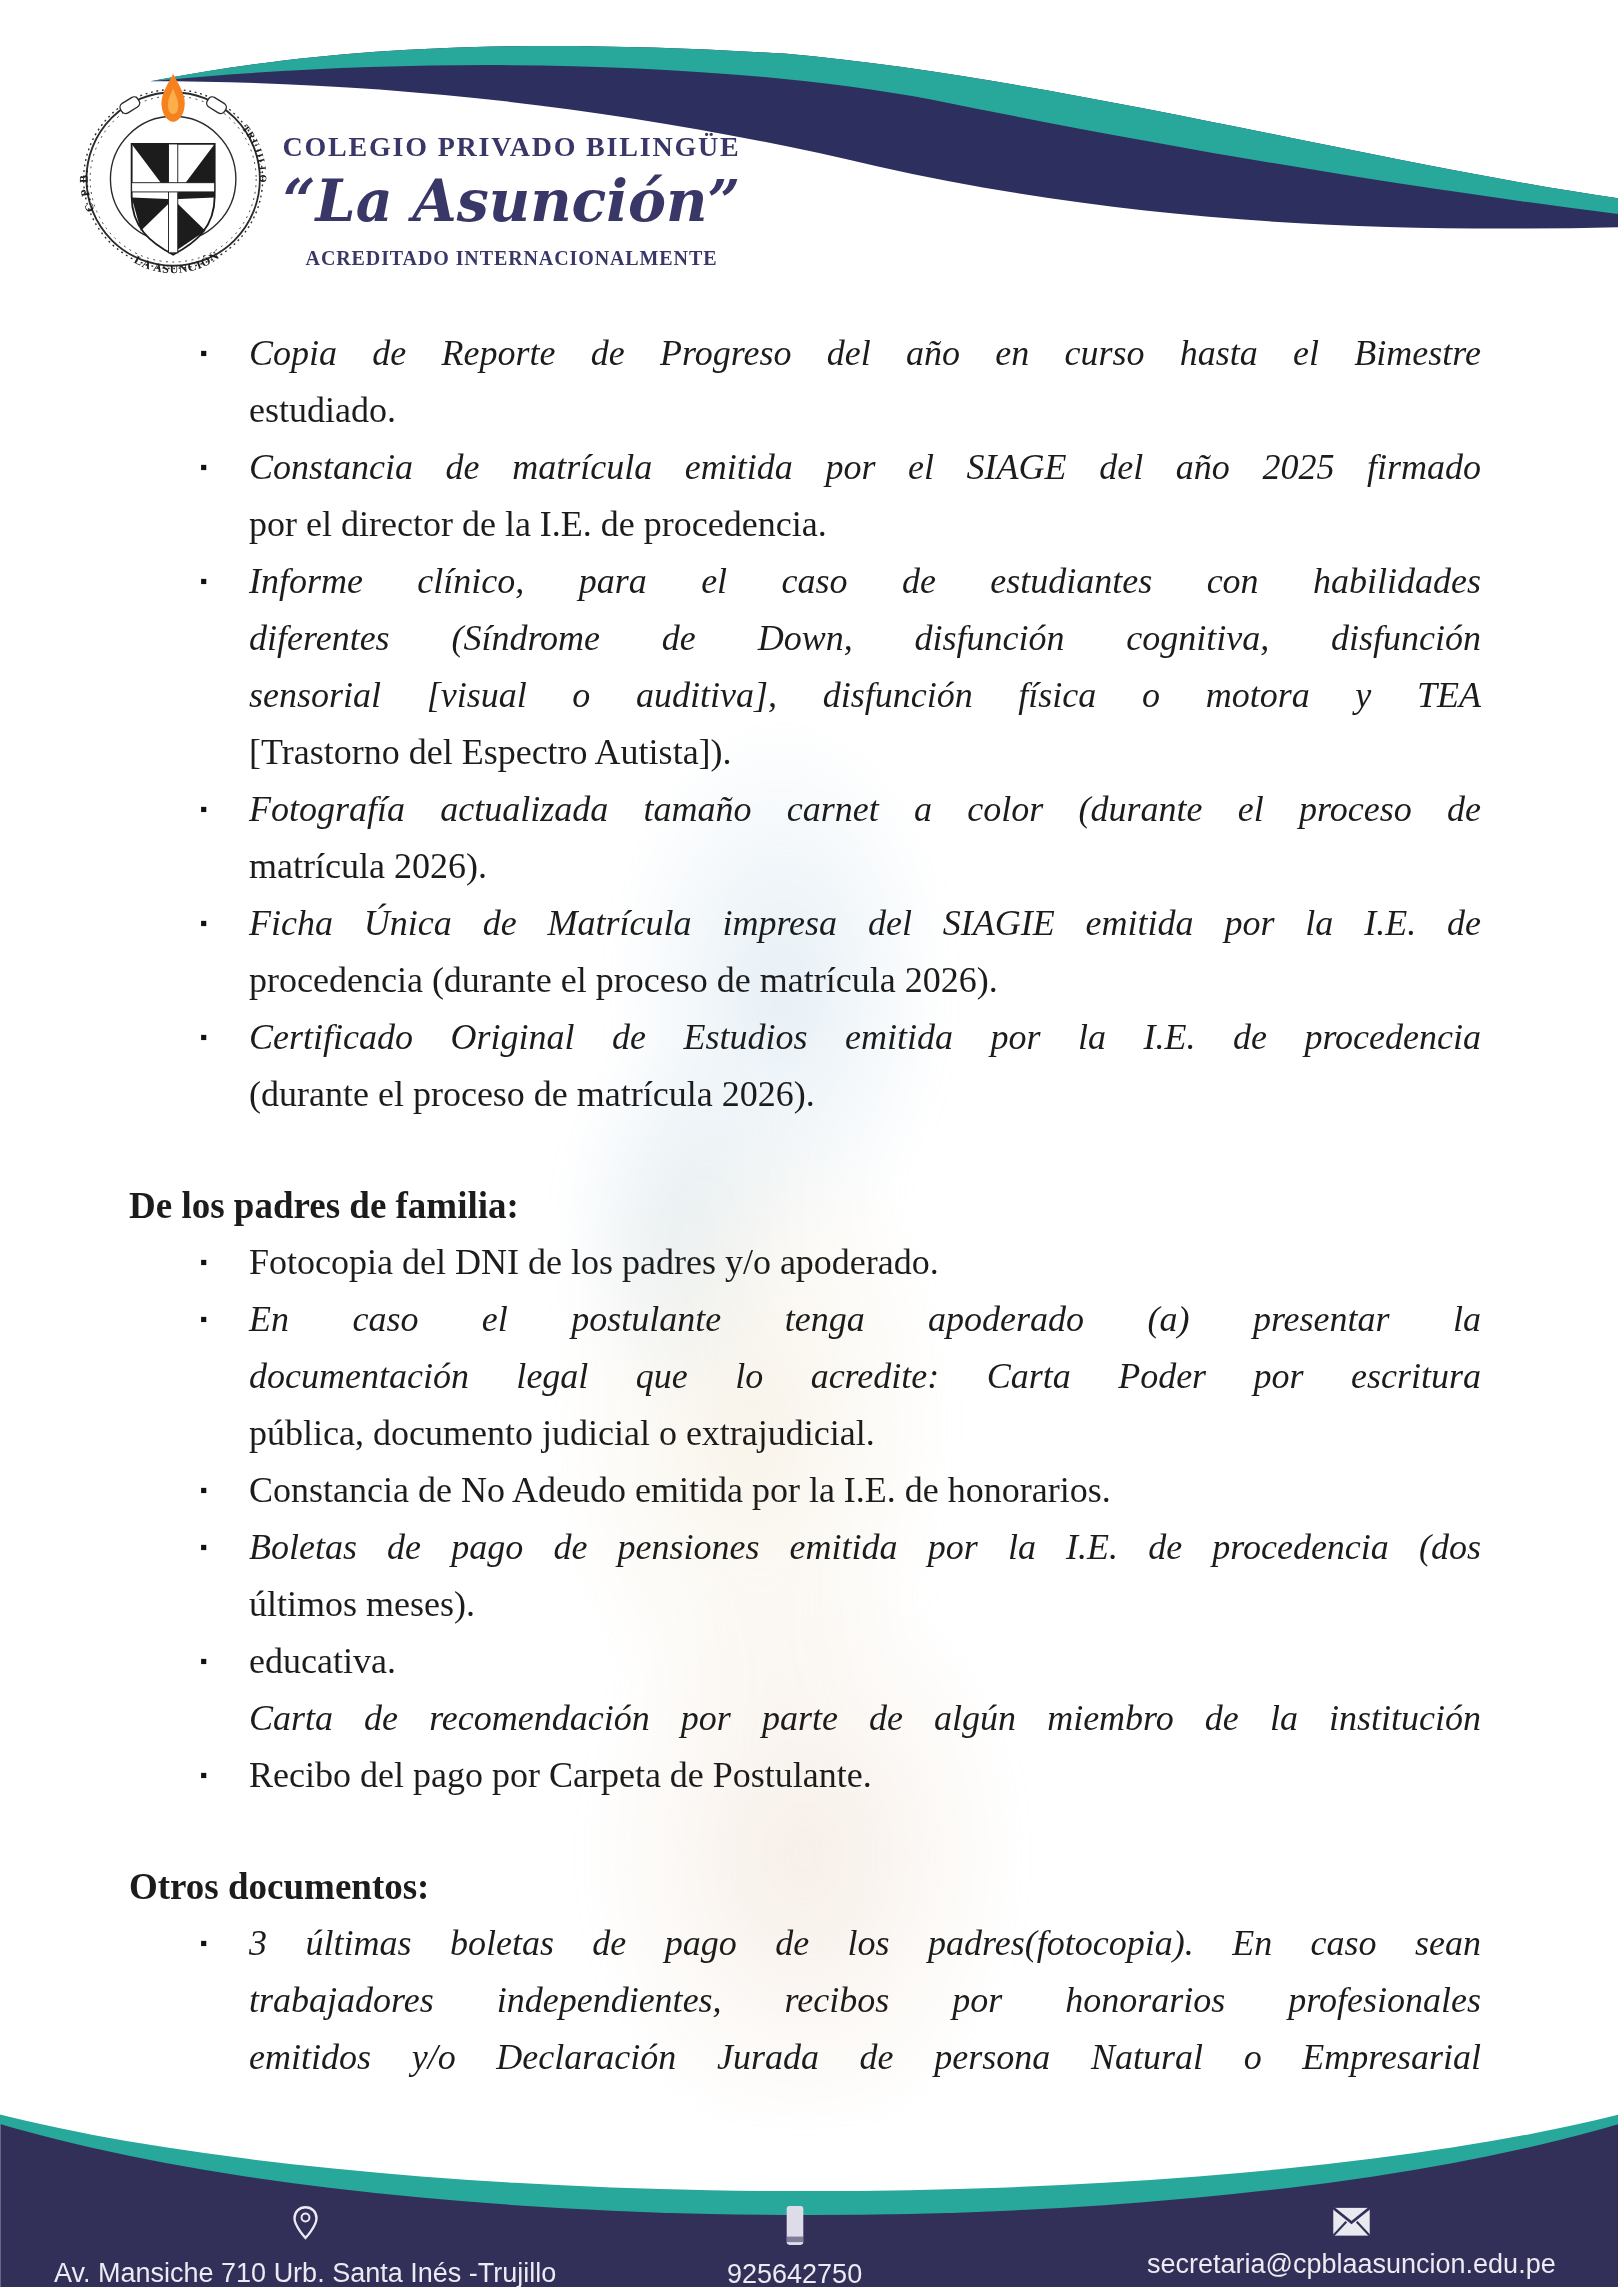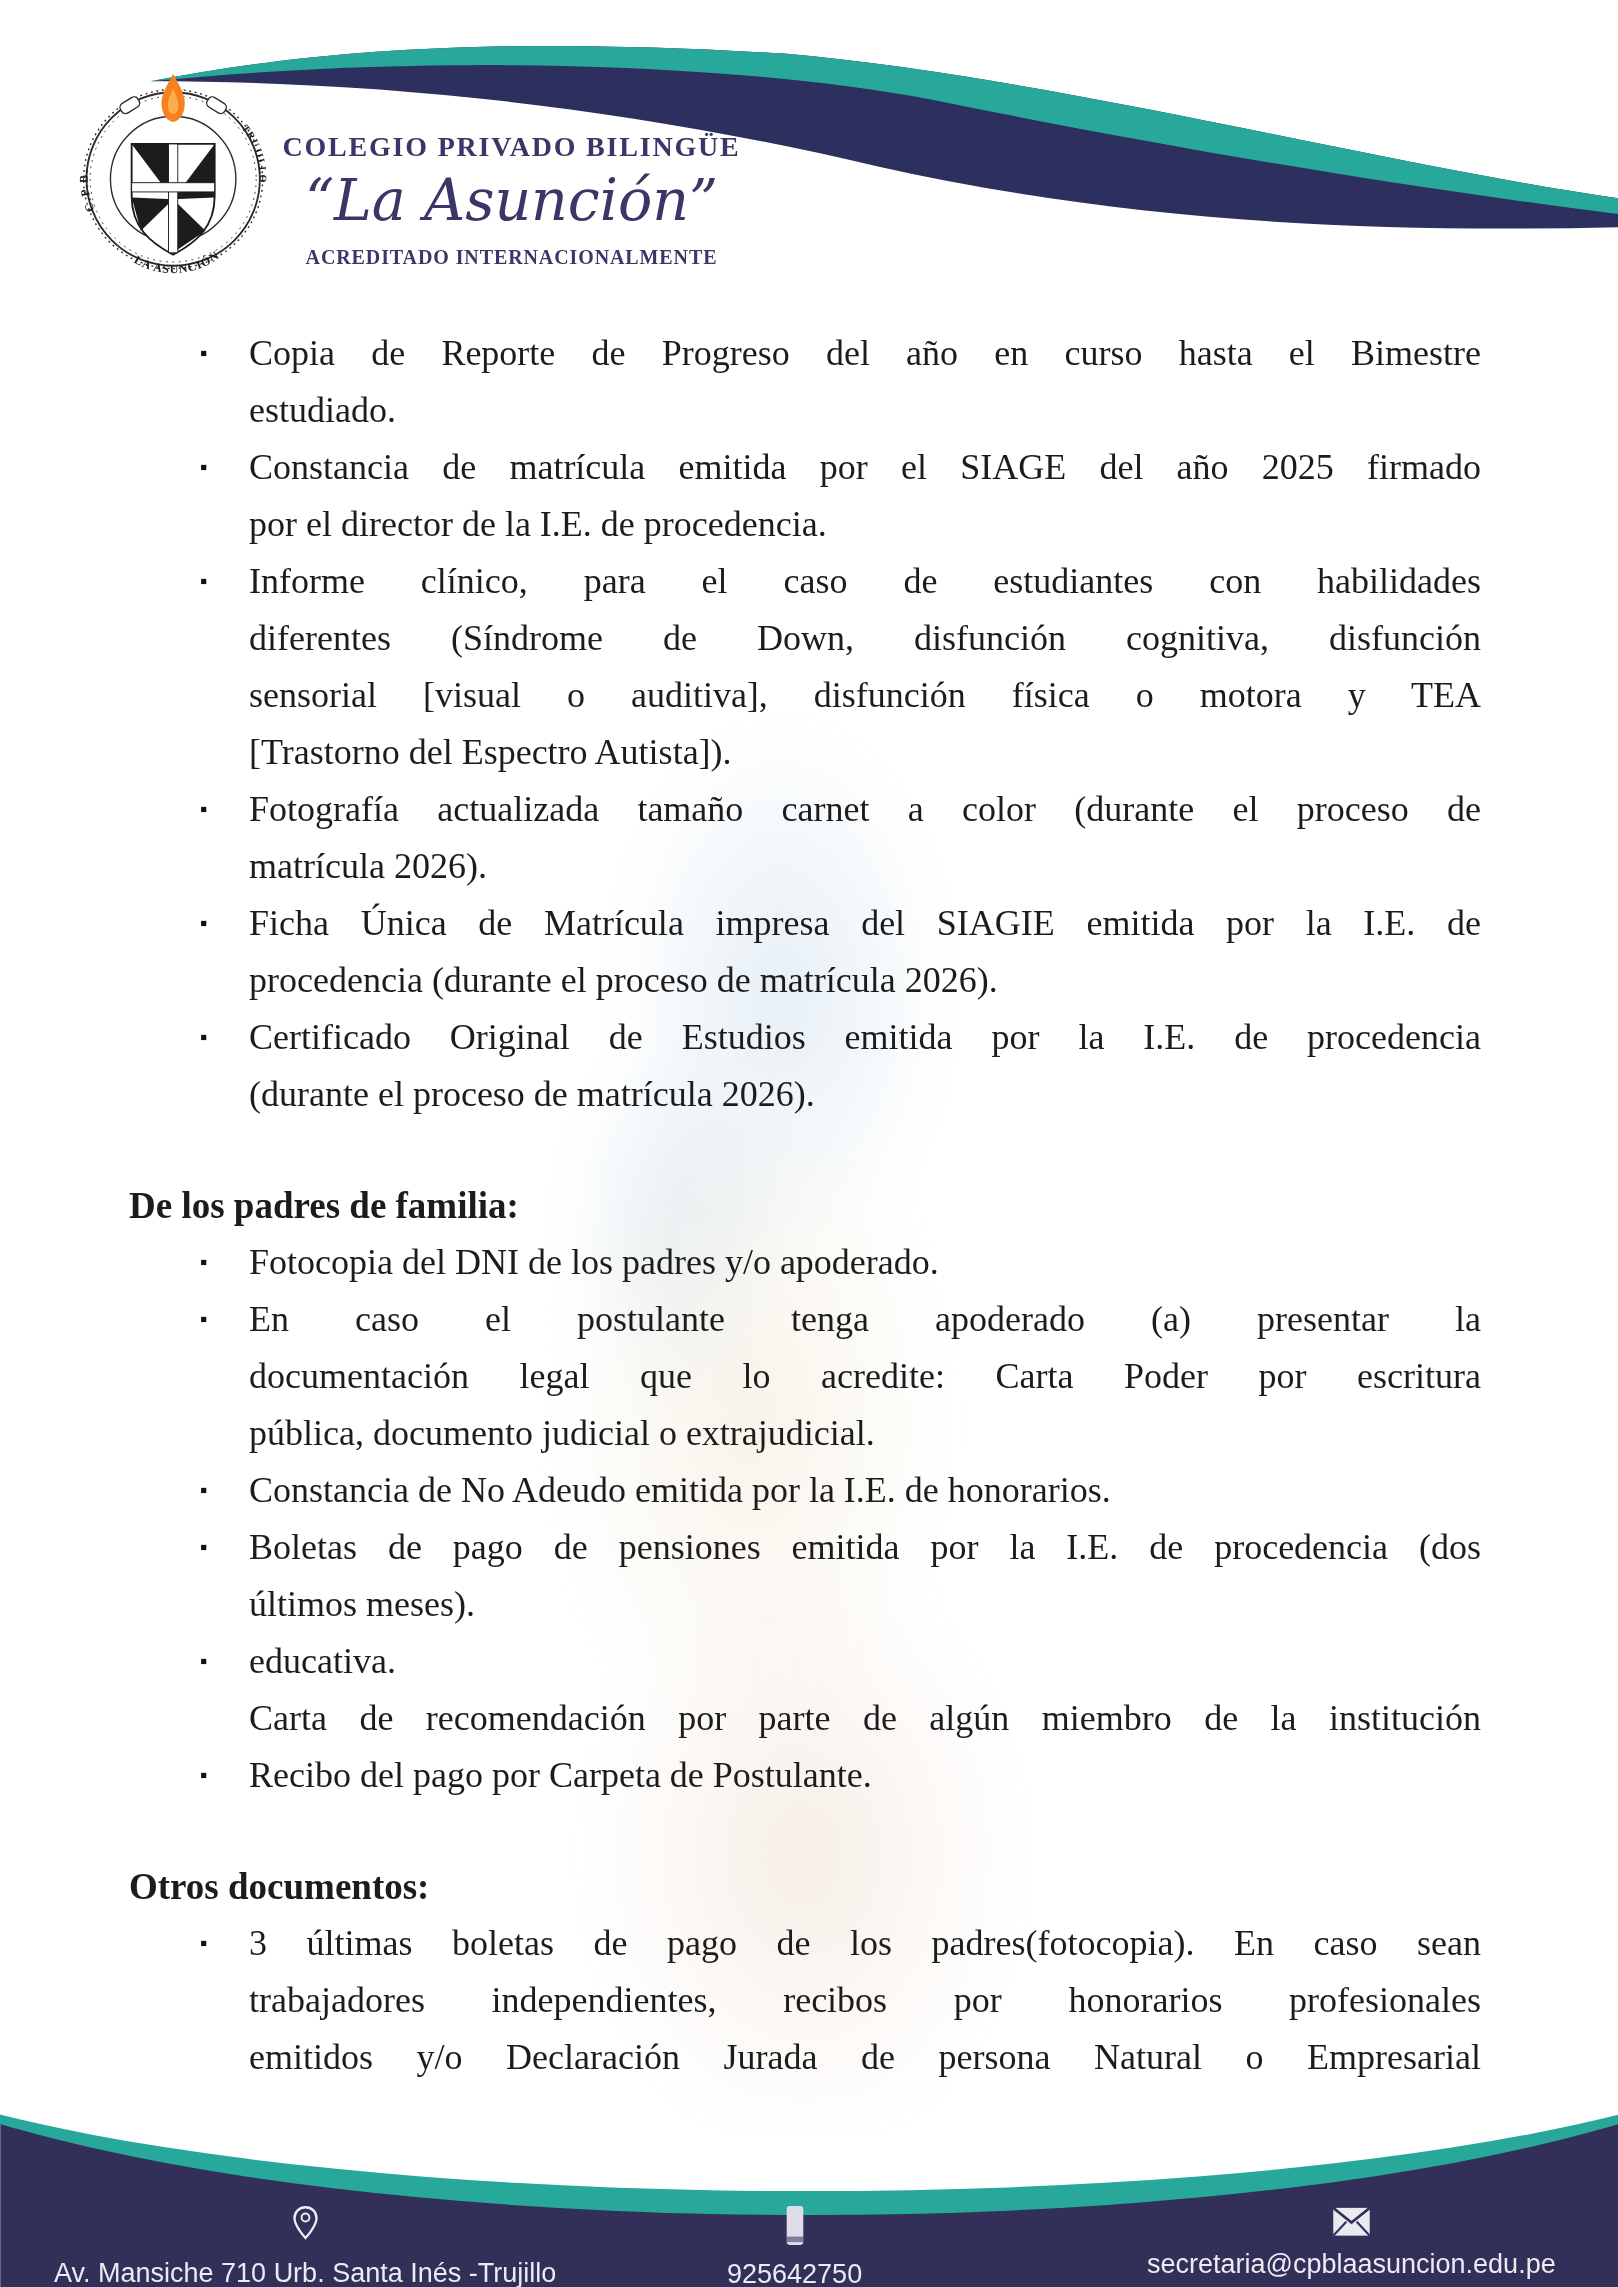--- a/index.html
+++ b/index.html
@@ -4,39 +4,39 @@
 <style>
   html,body{margin:0;padding:0;background:#ffffff;}
   .page{position:relative;width:1619px;height:2288px;background:#ffffff;overflow:hidden;
         font-family:"Liberation Serif",serif;}
   
   .swoosh{position:absolute;left:0;top:0;z-index:0;}
   .logo{position:absolute;left:78px;top:72px;width:194px;height:226px;z-index:2;}
   .header-text{position:absolute;left:281px;top:131px;width:461px;text-align:center;
                color:#393768;z-index:2;}
   .school-type{font-size:28px;font-weight:bold;letter-spacing:1.8px;white-space:nowrap;text-align:center;}
-  .school-name{font-family:"DejaVu Serif",serif;font-style:italic;font-weight:normal;
+  .school-name{font-family:"DejaVu Serif",serif;font-style:italic;font-weight:bold;
                font-size:57px;margin-top:3.7px;white-space:nowrap;}
   .accreditation{font-size:20px;font-weight:bold;letter-spacing:0.9px;margin-top:13px;white-space:nowrap;}
   
   .watermark{position:absolute;left:397px;top:674px;width:738px;height:1440px;z-index:1;
     background:
       radial-gradient(ellipse 240px 388px at 52% 22%, rgba(164,198,221,0.50), rgba(164,198,221,0) 70%),
       radial-gradient(ellipse 277px 480px at 48% 52%, rgba(233,217,186,0.55), rgba(233,217,186,0) 72%),
       radial-gradient(ellipse 314px 425px at 55% 82%, rgba(226,196,170,0.50), rgba(226,196,170,0) 70%),
       radial-gradient(ellipse 166px 277px at 38% 38%, rgba(150,190,215,0.40), rgba(150,190,215,0) 70%);
     filter:blur(16.6px);opacity:.55;}
   
   .doc{position:absolute;left:129px;top:325px;width:1352px;z-index:3;
        font-size:36px;color:#1c1c1c;}
   .sec-heading{font-weight:bold;font-size:37px;height:57px;line-height:57px;margin-top:54px;}
   .item{position:relative;padding-left:120px;}
   .bullet{position:absolute;left:71px;top:0;height:57px;line-height:57px;font-size:21px;color:#111;}
   .tline{height:57px;line-height:57px;text-align:left;}
-  .tline.stretch{text-align:justify;text-align-last:justify;}
+  .tline.stretch{text-align:justify;text-align-last:justify;font-style:italic;}
   
   .footer-svg{position:absolute;left:0;top:2085px;z-index:0;}
   .footer-content{position:absolute;left:0;top:2201px;width:1619px;height:65px;z-index:4;
      font-family:"Liberation Sans",sans-serif;font-size:27px;color:#eceaf2;}
   .f-group{position:absolute;display:flex;align-items:center;gap:13px;white-space:nowrap;flex-direction:column;}
   .f-address{left:54px;top:0;}
   .f-phone{left:727px;top:3.7px;}
   .f-email{left:1147px;top:5.5px;}
   .f-icon{flex:0 0 auto;display:block;}
 </style>

